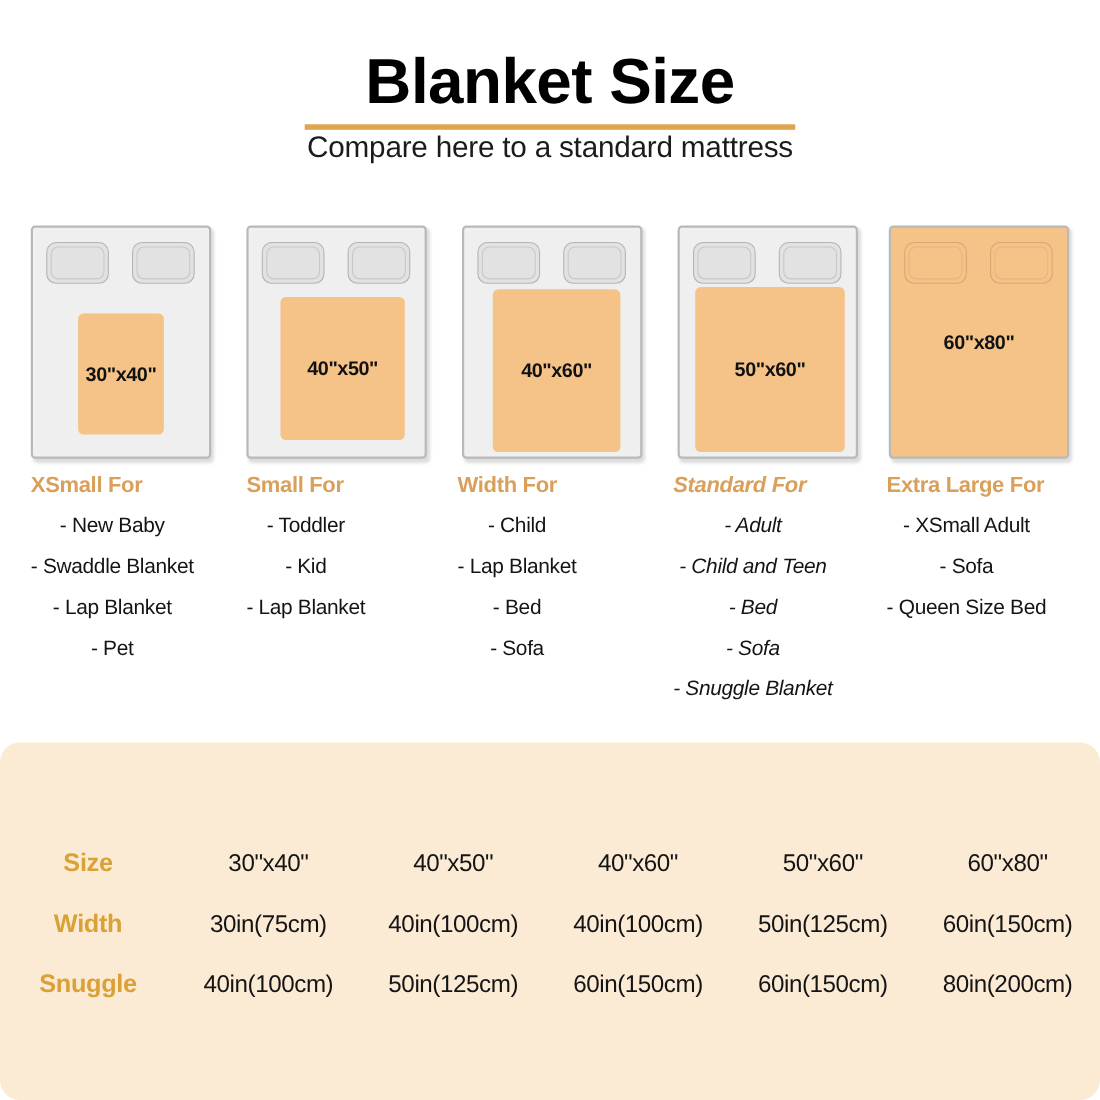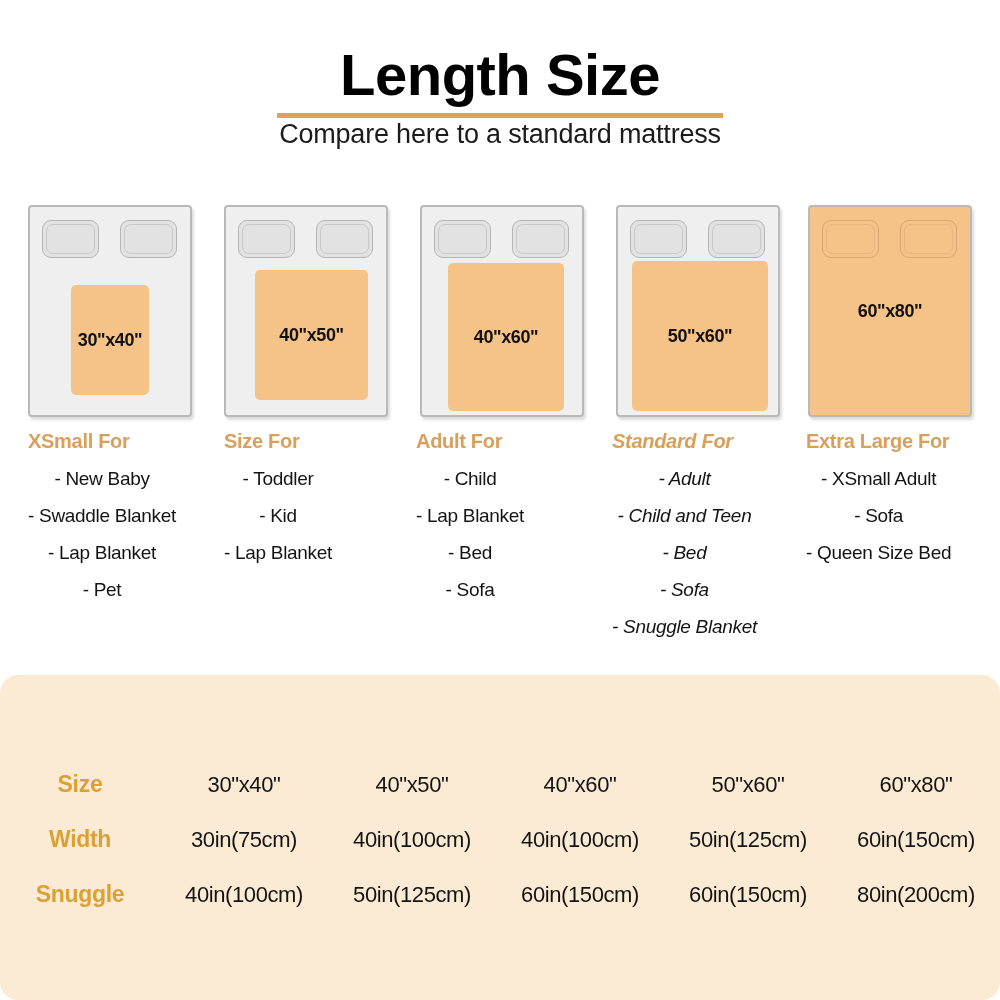--- a/index.html
+++ b/index.html
@@ -180,21 +180,21 @@
     letter-spacing: -0.4px;
     white-space: nowrap;
   }
   .col-label { width: 160px; }
   .col-d { width: 168px; }
 </style>
 </head>
 <body>
 
 <div class="header">
-  <div class="title">Length Size</div>
+  <div class="title">Blanket Size</div>
   <div class="title-rule"></div>
   <div class="subtitle">Compare here to a standard mattress</div>
 </div>
 
 <div class="beds-row">
 
   <div class="bed" style="left:28px;">
     <div class="bed-inner"></div>
     <div class="pillow p1"></div>
     <div class="pillow p2"></div>
@@ -247,30 +247,30 @@
     <div class="desc-head">XSmall For</div>
     <ul class="desc-list">
       <li>- New Baby</li>
       <li>- Swaddle Blanket</li>
       <li>- Lap Blanket</li>
       <li>- Pet</li>
     </ul>
   </div>
 
   <div class="desc-col" style="left:224px;">
-    <div class="desc-head">Size For</div>
+    <div class="desc-head">Small For</div>
     <ul class="desc-list">
       <li>- Toddler</li>
       <li>- Kid</li>
       <li>- Lap Blanket</li>
     </ul>
   </div>
 
   <div class="desc-col" style="left:416px;">
-    <div class="desc-head">Adult For</div>
+    <div class="desc-head">Width For</div>
     <ul class="desc-list">
       <li>- Child</li>
       <li>- Lap Blanket</li>
       <li>- Bed</li>
       <li>- Sofa</li>
     </ul>
   </div>
 
   <div class="desc-col" style="left:612px;font-style:italic;">
     <div class="desc-head">Standard For</div>

